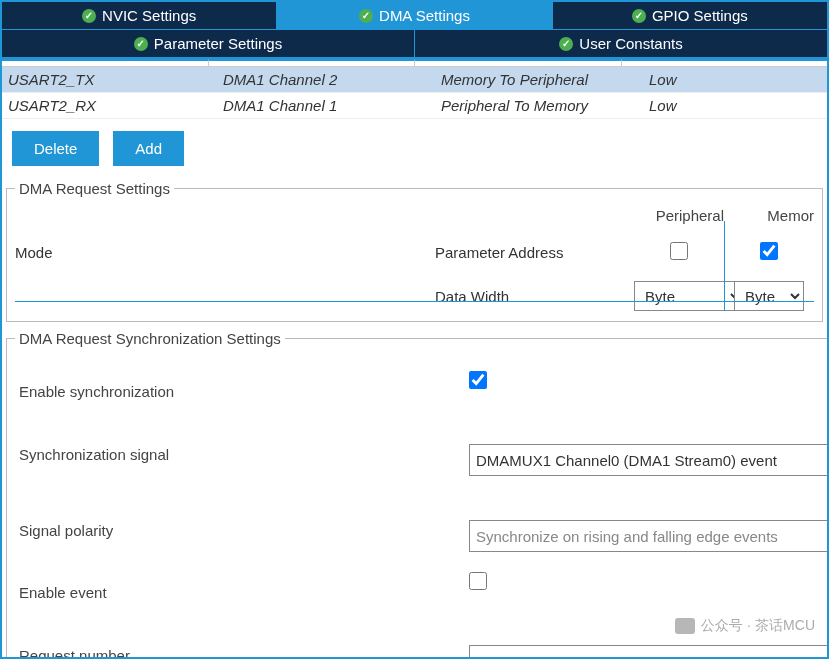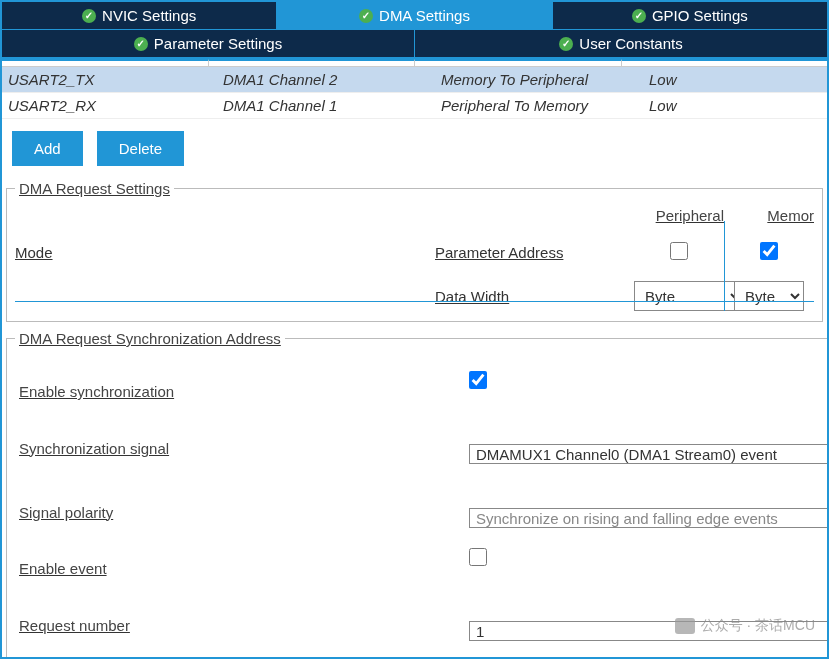--- a/index.html
+++ b/index.html
@@ -18,36 +18,36 @@
 .table { width: 100%; font-style: italic; }
 .tr { display: flex; border-bottom: 1px solid #eee; }
 .tr.selected { background: #c5d9ee; }
 .td { padding: 4px 6px; }
 .c1 { width: 215px; }
 .c2 { width: 218px; }
 .c3 { width: 208px; }
 .c4 { flex: 1; }
 .btn-row { display: flex; gap: 14px; padding: 12px 10px 14px 10px; }
 .btn { background: #2196d6; color: #fff; border: none; padding: 9px 22px; font-size: 15px; cursor: pointer; }
-fieldset { border: 1px solid #bbb; margin: 0 4px 8px 4px; padding: 10px 8px; position: relative; text-decoration: underline; }
+fieldset { border: 1px solid #bbb; margin: 0 4px 8px 4px; padding: 10px 8px; position: relative; }
 legend { padding: 0 4px; color: #444; font-size: 15px; }
 .request-grid { display: grid; grid-template-columns: 420px 1fr 90px 90px; align-items: center; row-gap: 18px; }
 .hdr { text-align: right; color: #444; }
 .vsep { position: absolute; top: 24px; bottom: 10px; width: 1px; background: #2196d6; left: 717px; }
 .hsep { position: absolute; height: 1px; background: #2196d6; left: 8px; right: 8px; top: 104px; }
 .mode-row { display: flex; align-items: center; gap: 14px; }
 select, input[type=text] { border: 1px solid #888; padding: 4px 6px; font-size: 15px; background: #fff; color: #333; }
 .mode-select { width: 160px; height: 30px; }
 .dw-select { width: 110px; height: 30px; }
 .dw-select2 { width: 70px; height: 30px; }
 .chk { width: 18px; height: 18px; }
 .center { text-align: center; }
 .sync-row { display: flex; align-items: center; padding: 6px 4px; gap: 10px; }
 .sync-label { width: 440px; color: #444; margin-top: 20px; }
-.sync-field input[type=text], .sync-field select { width: 360px; height: 20px; margin-top: 32px; }
+.sync-field input[type=text], .sync-field select { width: 360px; height: 32px; margin-top: 32px; }
 .sync-field.disabled input { color: #888; background: #fff; }
 .wm { position: absolute; right: 12px; bottom: 22px; display: flex; align-items: center; gap: 6px; color: #888; font-size: 14px; opacity: 0.7; }
 .wm .wc { width: 20px; height: 16px; background: #999; border-radius: 3px; display: inline-block; position: relative; }
 body { position: relative; }
 </style>
 </head>
 <body>
 
 <div class="tabs-row">
   <div class="tab">
@@ -90,22 +90,22 @@
   </div>
   <div class="tr">
     <div class="td c1">USART2_RX</div>
     <div class="td c2">DMA1 Channel 1</div>
     <div class="td c3">Peripheral To Memory</div>
     <div class="td c4">Low</div>
   </div>
 </div>
 
 <div class="btn-row">
+  <button class="btn">Delete</button>
   <button class="btn">Add</button>
-  <button class="btn">Delete</button>
 </div>
 
 <fieldset>
   <legend>DMA Request Settings</legend>
   <div class="vsep"></div>
   <div class="hsep"></div>
   <div class="request-grid">
     <div></div>
       <div></div>
     <div class="hdr">Peripheral</div>
@@ -119,21 +119,21 @@
     <div class="center"><input type="checkbox" class="chk" checked="" style=""></div>
 
     <div></div>
     <div>Data Width</div>
     <div class="center"><select class="dw-select"><option>Byte</option></select></div>
     <div class="center"><select class="dw-select2"><option>Byte</option></select></div>
   </div>
 </fieldset>
 
 <fieldset>
-  <legend>DMA Request Synchronization Address</legend>
+  <legend>DMA Request Synchronization Settings</legend>
   <div class="sync-row">
     <div class="sync-label">Enable synchronization</div>
     <div class="sync-field"><input type="checkbox" class="chk" checked="" style=""></div>
   </div>
   <div class="sync-row">
     <div class="sync-label">Synchronization signal</div>
     <div class="sync-field"><input type="text" value="DMAMUX1 Channel0 (DMA1 Stream0) event" style=""></div>
   </div>
   <div class="sync-row">
     <div class="sync-label">Signal polarity</div>

